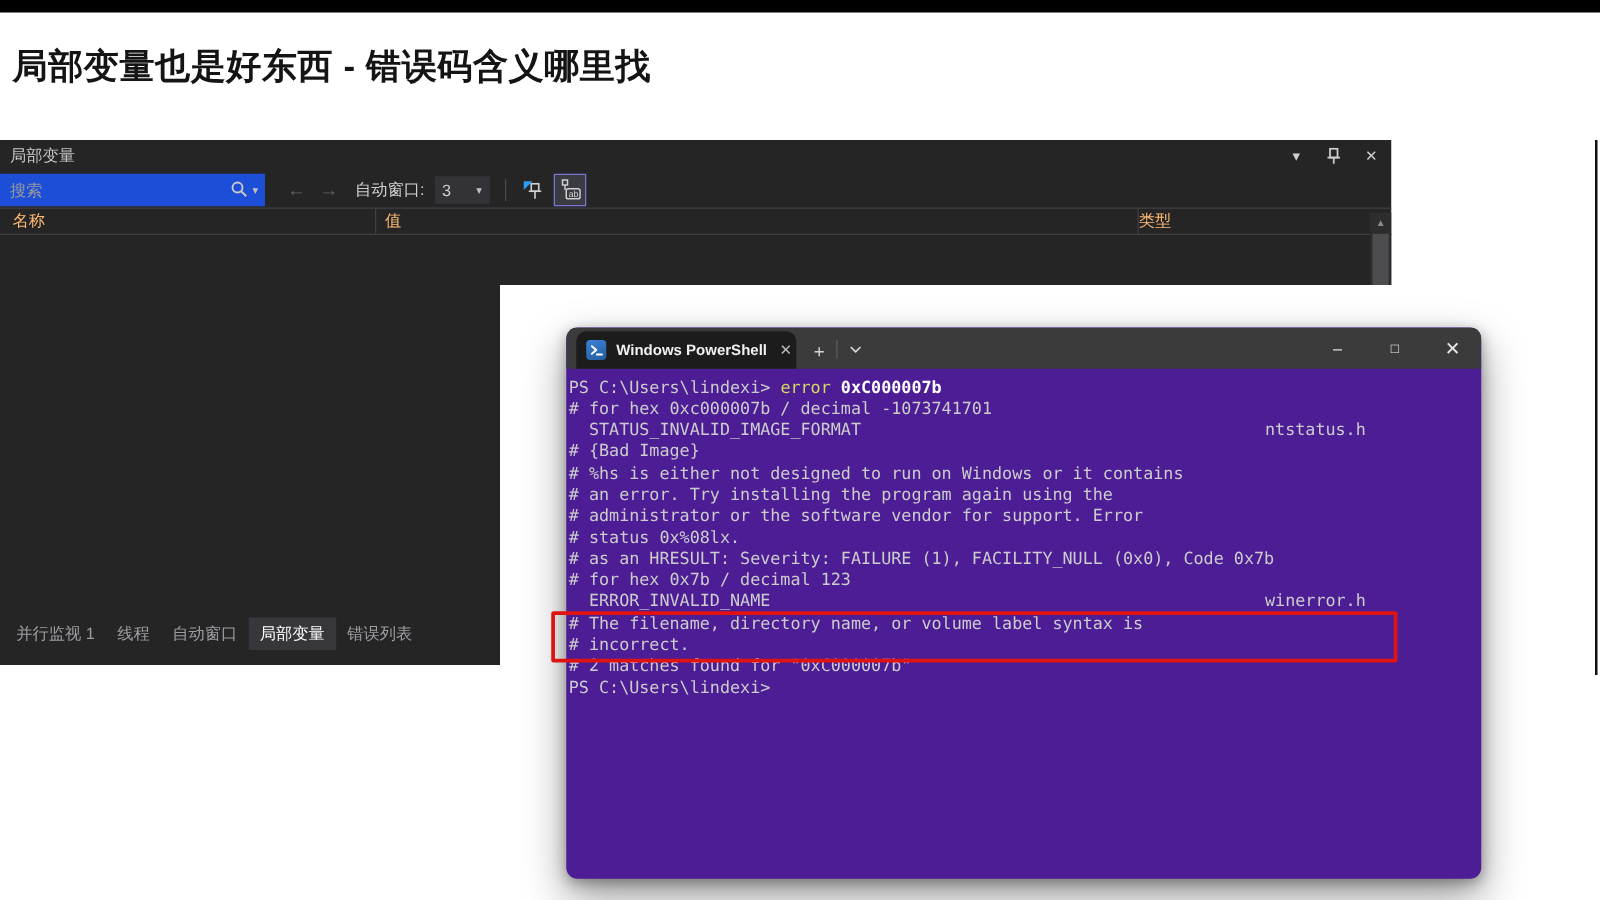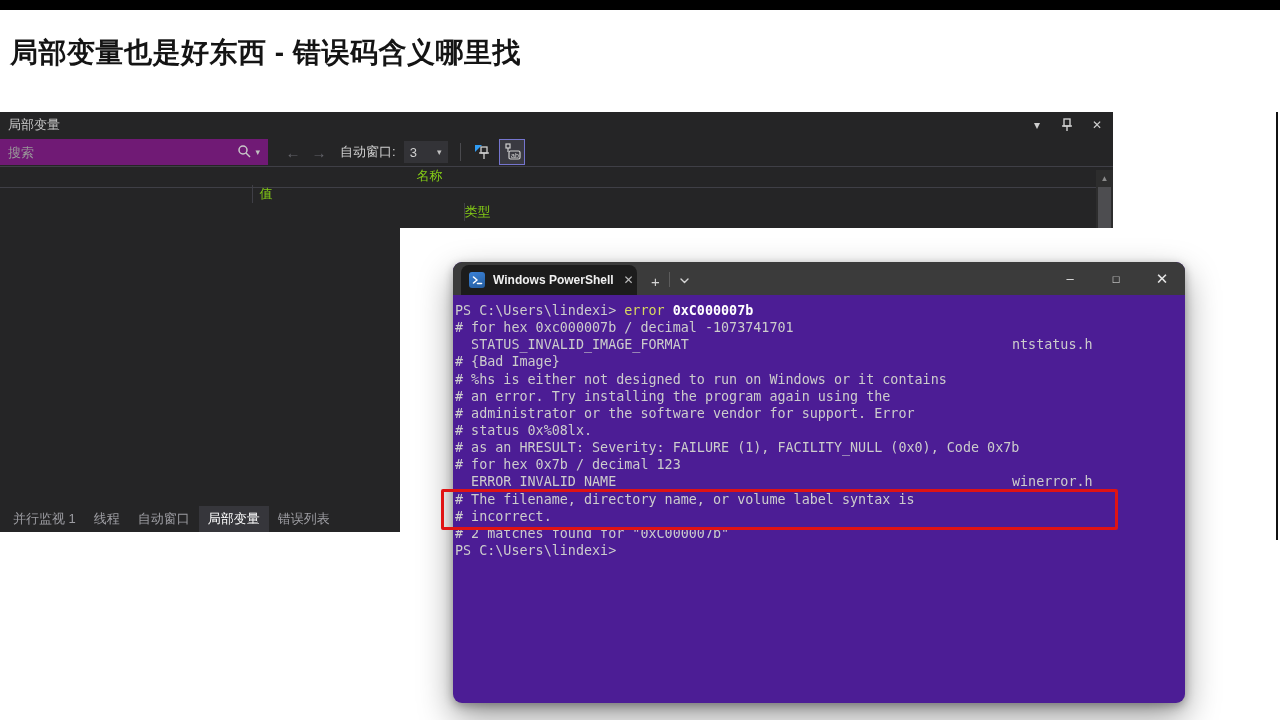--- a/index.html
+++ b/index.html
@@ -22,21 +22,21 @@
     background:#252526; color:#cccccc; font-size:13px; z-index:1;
   }
   .lp-titlebar { position:relative; height:26px; display:flex; align-items:center; padding:0 8px; }
   .lp-title { color:#c5c5c5; }
   .lp-title-icons { margin-left:auto; display:flex; align-items:center; gap:14px; color:#cfcfcf; }
   .lp-title-icons .ticon { width:16px; height:16px; display:flex; align-items:center; justify-content:center; font-size:12px; cursor:default; }
   .pin-svg { display:block; }
 
   .lp-toolbar { position:relative; height:28px; display:flex; align-items:center; }
   .searchbox {
-    width:268px; height:26px; background:#701a75; display:flex; 
+    width:212px; height:26px; background:#1d4ed8; display:flex; 
   }
   .searchbox input {
     flex:1; background:transparent; border:none; outline:none; color:#b8b8b8;
     font-size:13px; padding-left:8px; font-family:"Liberation Sans",sans-serif;
   }
   .searchbox input::placeholder { color:#9a9a9a; opacity:1; }
   .search-icons { display:flex; align-items:center; gap:4px; padding-right:8px; color:#c8c8c8; }
   .caret { font-size:9px; color:#c0c0c0; }
   .nav-arrow { width:22px; text-align:center; color:#64646a; font-size:15px; margin-left:4px; }
   .nav-arrow:first-of-type { margin-left:14px; }
@@ -46,37 +46,37 @@
     align-items:center; justify-content:space-between; padding:0 6px; color:#d0d0d0;
   }
   .tb-sep { width:1px; height:18px; background:#4a4a4e; margin:0 10px 0 12px; }
   .tool-icon { width:22px; height:22px; display:flex; align-items:center; justify-content:center; position:relative; }
   .ab-toggle {
     width:26px; height:26px; margin-left:6px; background:#3a3a41;
     border:1.5px solid #7575cf; display:flex; align-items:center; justify-content:center; position:relative;
   }
 
   .lp-grid { position:relative; border-top:1px solid #3f3f46; }
-  .lp-header { position:relative; height:21px; display:flex; align-items:center; border-bottom:1px solid #3f3f46; color:#84cc16;flex-direction:column; }
+  .lp-header { position:relative; height:21px; display:flex; align-items:center; border-bottom:1px solid #3f3f46; color:#fdba74; }
   .lp-row { position:relative; height:26px; display:flex; align-items:center; border-bottom:1px solid #3f3f46; color:#e4e4e4; }
   .col-name { width:300px; padding-left:10px; display:flex; align-items:center; height:100%; }
   .col-value { width:610px; padding-left:7px; border-left:1px solid #3f3f46; display:flex; align-items:center; height:100%; }
   .col-type { width:186px; padding-left:0; border-left:1px solid #3f3f46; display:flex; align-items:center; height:100%; }
   .row-indent { width:68px; flex:none; }
   .var-icon { width:17px; height:16px; margin-right:8px; flex:none; }
   .value-red { color:#c95b50; }
 
   .lp-scrollbar {
     position:absolute; right:0; top:58px; width:17px; height:346px; background:#2d2d2d;
     display:flex; flex-direction:column; align-items:center;
   }
   .sb-up { height:17px; display:flex; align-items:center; justify-content:center; font-size:8px; color:#8a8a8a; width:100%; }
   .sb-thumb { width:13px; height:58px; background:#4d4d50; }
 
-  .lp-tabs { position:absolute; left:0; bottom:0; height:26px; display:flex; align-items:stretch; padding-left:4px; }
+  .lp-tabs { position:absolute; left:0; bottom:12px; height:26px; display:flex; align-items:stretch; padding-left:4px; }
   .vtab { display:flex; align-items:center; padding:0 9px; color:#9d9da2; white-space:nowrap; }
   .vtab.active { background:#36363b; color:#ffffff; }
 
   
   .paste-bg { position:absolute; left:400px; top:228px; width:880px; height:492px; background:#ffffff; z-index:2; }
 
   
   .term-window {
     position:absolute; left:453px; top:262px; width:732px; height:441px;
     background:#4c1d95; border-radius:9px; overflow:hidden; z-index:3;

